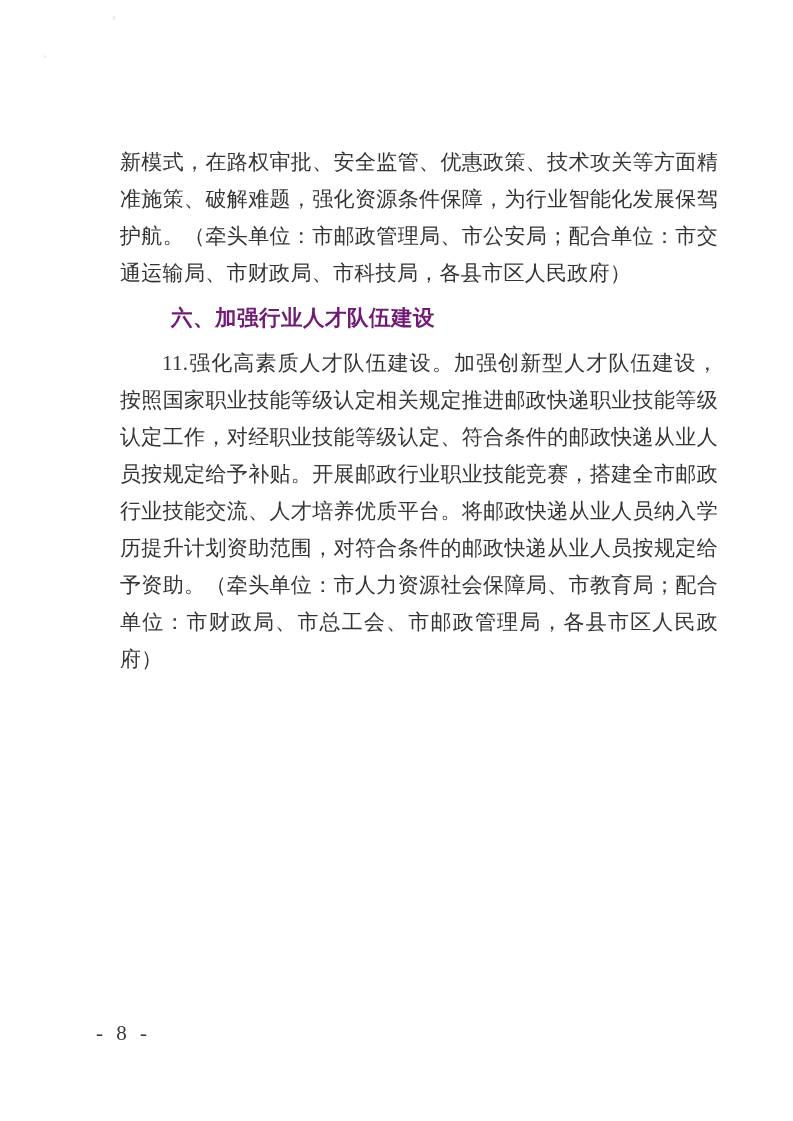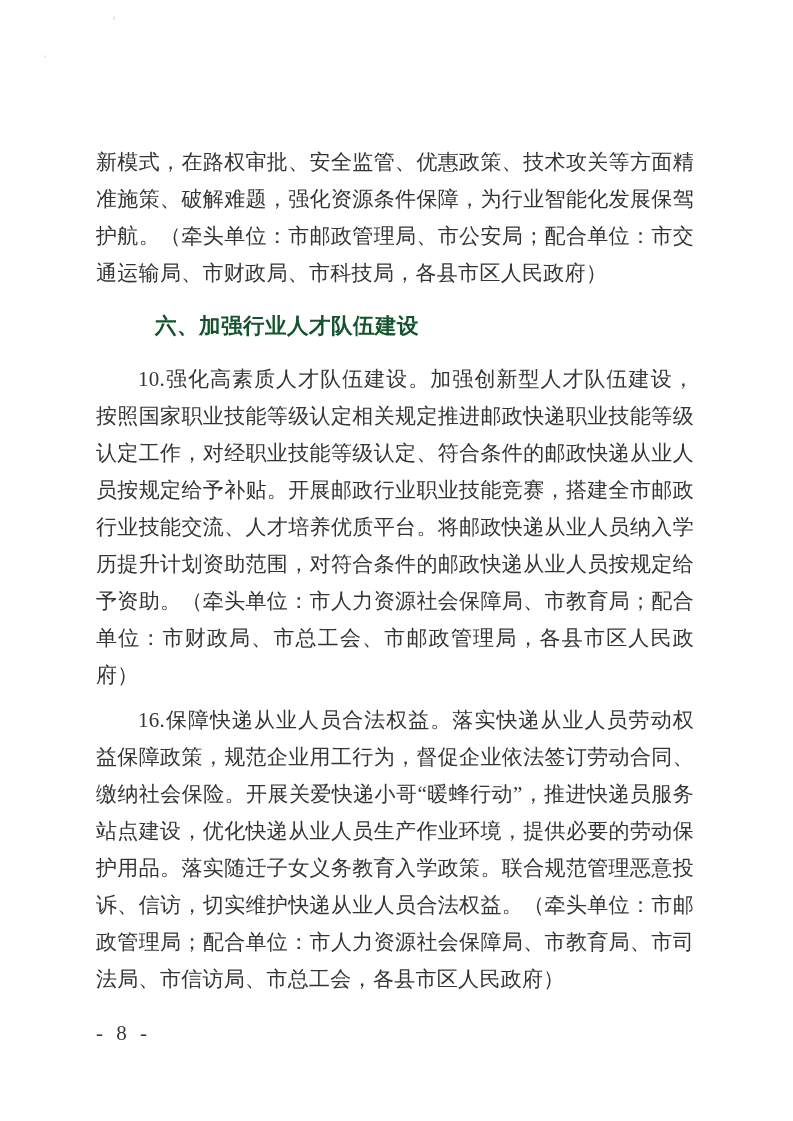--- a/index.html
+++ b/index.html
@@ -10,44 +10,44 @@
   .page {
     position: relative;
     width: 793px;
     height: 1121px;
     background: #ffffff;
     overflow: hidden;
     font-family: "Liberation Serif", "DejaVu Serif", serif;
   }
   .content {
     position: absolute;
-    left: 96px;
+    left: 120px;
     top: 144px;
     width: 598px;
   }
   .para {
     margin: 0;
     font-size: 21px;
     line-height: 37px;
     letter-spacing: 0.3px;
     color: #343434;
     text-align: justify;
     text-indent: 2em;
   }
   .para.continuation {
     text-indent: 0;
   }
   .heading {
-    margin: 16px;
+    margin: 8px;
     font-family: "Liberation Sans", "DejaVu Sans", sans-serif;
     font-weight: 700;
     font-size: 21.5px;
     line-height: 37px;
     letter-spacing: 0.5px;
-    color: #14532d;
+    color: #701a75;
     text-indent: 2em;
   }
   .para.item16 { margin-top: 8px; }
   .heading.h7 { margin-top: 2px; }
   .page-number {
     position: absolute;
     left: 96px;
     top: 1021px;
     font-size: 21px;
     letter-spacing: 4px;
@@ -68,20 +68,19 @@
 
 <div class="page">
   <div class="speck s1"></div>
   <div class="speck s2"></div>
 
   <div class="content">
     <p class="para continuation">新模式，在路权审批、安全监管、优惠政策、技术攻关等方面精准施策、破解难题，强化资源条件保障，为行业智能化发展保驾护航。（牵头单位：市邮政管理局、市公安局；配合单位：市交通运输局、市财政局、市科技局，各县市区人民政府）</p>
 
     <h2 class="heading h6">六、加强行业人才队伍建设</h2>
 
-    <p class="para item15">10.强化高素质人才队伍建设。加强创新型人才队伍建设，按照国家职业技能等级认定相关规定推进邮政快递职业技能等级认定工作，对经职业技能等级认定、符合条件的邮政快递从业人员按规定给予补贴。开展邮政行业职业技能竞赛，搭建全市邮政行业技能交流、人才培养优质平台。将邮政快递从业人员纳入学历提升计划资助范围，对符合条件的邮政快递从业人员按规定给予资助。（牵头单位：市人力资源社会保障局、市教育局；配合单位：市财政局、市总工会、市邮政管理局，各县市区人民政府）</p>
+    <p class="para item15">11.强化高素质人才队伍建设。加强创新型人才队伍建设，按照国家职业技能等级认定相关规定推进邮政快递职业技能等级认定工作，对经职业技能等级认定、符合条件的邮政快递从业人员按规定给予补贴。开展邮政行业职业技能竞赛，搭建全市邮政行业技能交流、人才培养优质平台。将邮政快递从业人员纳入学历提升计划资助范围，对符合条件的邮政快递从业人员按规定给予资助。（牵头单位：市人力资源社会保障局、市教育局；配合单位：市财政局、市总工会、市邮政管理局，各县市区人民政府）</p>
 
-    <p class="para item16">16.保障快递从业人员合法权益。落实快递从业人员劳动权益保障政策，规范企业用工行为，督促企业依法签订劳动合同、缴纳社会保险。开展关爱快递小哥“暖蜂行动”，推进快递员服务站点建设，优化快递从业人员生产作业环境，提供必要的劳动保护用品。落实随迁子女义务教育入学政策。联合规范管理恶意投诉、信访，切实维护快递从业人员合法权益。（牵头单位：市邮政管理局；配合单位：市人力资源社会保障局、市教育局、市司法局、市信访局、市总工会，各县市区人民政府）</p>
 
   </div>
 
   <div class="page-number">- 8 -</div>
 </div>
 
 </body></html>

